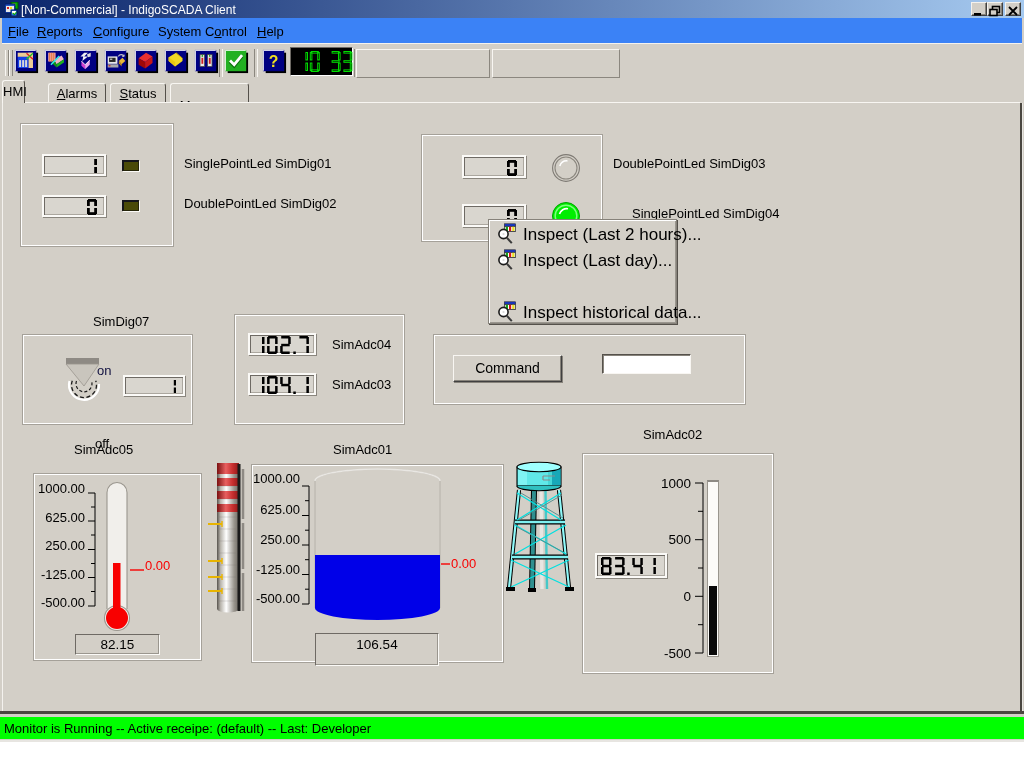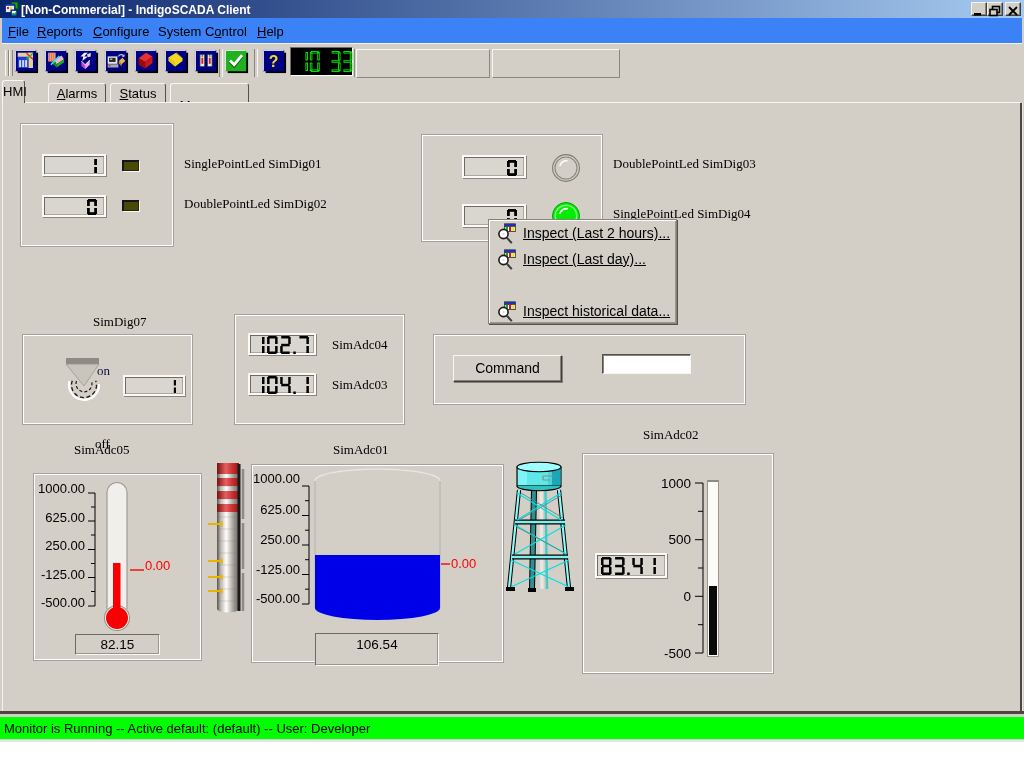--- a/index.html
+++ b/index.html
@@ -1,36 +1,36 @@
 <!DOCTYPE html>
 <html><head><meta charset="utf-8">
 <style>
 html,body{margin:0;padding:0;}
 body{width:1024px;height:768px;background:#ffffff;font-family:"Liberation Sans",sans-serif;overflow:hidden;position:relative;}
 .abs{position:absolute;}
 #win{position:absolute;left:0;top:0;width:1024px;height:742px;background:#D3CFC7;}
 #title{position:absolute;left:0px;top:0px;width:1024px;height:18px;background:linear-gradient(to right,#0A246A,#A6CAF0);}
-#title .txt{position:absolute;left:21px;top:3px;color:#fff;font-size:12px;font-weight:bold;white-space:nowrap;}
+#title .txt{position:absolute;left:21px;top:3px;color:#fff;font-size:12px;font-weight:normal;white-space:nowrap;}
 .wbtn{position:absolute;top:2px;width:16px;height:14px;background:#D3CFC7;border-top:1px solid #F4F2EE;border-left:1px solid #F4F2EE;border-right:1px solid #404040;border-bottom:1px solid #404040;box-shadow:inset -1px -1px 0 #87837B;box-sizing:border-box;}
 #menubar{position:absolute;left:2px;top:18px;width:1020px;height:25px;background:#3b82f6;}
 .mi{position:absolute;top:6px;font-size:13px;color:#000;white-space:nowrap;}
 #toolbar{position:absolute;left:2px;top:43px;width:1020px;height:37px;background:#D3CFC7;border-top:1px solid #F4F2EE;}
 .tbtn{position:absolute;top:5px;width:25px;height:25px;}
 .tsep{position:absolute;top:5px;width:2px;height:28px;border-left:1px solid #8B877F;border-right:1px solid #F8F6F2;}
 #tabs{position:absolute;left:2px;top:80px;width:1020px;height:23px;}
 .tab{position:absolute;background:#D3CFC7;border-top:1px solid #F8F6F2;border-left:1px solid #F8F6F2;border-right:1px solid #55514B;border-radius:3px 3px 0 0;box-sizing:border-box;text-align:center;font-size:13px;color:#000;}
 #client{position:absolute;left:2px;top:103px;width:1018px;height:609px;background:#D3CFC7;}
 .panel{position:absolute;background:#D3CFC7;border:1px solid #A5A199;box-shadow:inset 1px 1px 0 #FFFFFF,inset -1px -1px 0 #FFFFFF;}
 .disp{position:absolute;background:#D9D6CF;border:2px solid #FBFAF7;box-shadow:1px 1px 0 #8A867E,inset 1px 1px 0 #6E6A64,inset -1px -1px 0 #ABA79F;box-sizing:border-box;}
-.lbl{position:absolute;font-size:13px;color:#000;white-space:nowrap;font-family:Liberation Serif, serif;}
+.lbl{position:absolute;font-size:13px;color:#000;white-space:nowrap;}
 .led{position:absolute;width:17px;height:11px;background:#4A4A08;border-top:2px solid #14141C;border-left:2px solid #14141C;border-right:1px solid #26260A;border-bottom:1px solid #26260A;box-shadow:1px 1px 0 #FBFAF7;box-sizing:border-box;}
 .vbox{position:absolute;background:#D3CFC7;border-top:1px solid #6E6A64;border-left:1px solid #6E6A64;border-right:1px solid #FBFAF7;border-bottom:1px solid #FBFAF7;box-shadow:inset -1px -1px 0 #9A968E;box-sizing:border-box;text-align:center;font-size:13.5px;color:#000;}
 #popup{position:absolute;left:488px;top:219px;width:189px;height:105px;background:#D3CFC7;border:1px solid #86827A;box-shadow:inset 1px 1px 0 #FFFFFF,inset -1px -1px 0 #9A968E,1px 1px 0 #55514B;box-sizing:border-box;z-index:50;}
 .pitem{position:absolute;left:3px;width:180px;height:26px;}
-.pitem .tx{position:absolute;left:31px;top:2px;font-size:14px;color:#000;white-space:nowrap;text-decoration:underline;}
+.pitem .tx{position:absolute;left:31px;top:2px;font-size:17px;color:#000;white-space:nowrap;}
 #status{position:absolute;left:0px;top:717px;width:1024px;height:22px;background:#00FF00;}
 #status .tx{position:absolute;left:4px;top:4px;font-size:13px;color:#000;white-space:nowrap;}
 .seg{position:absolute;}
 </style></head>
 <body>
 <div id="win"></div>
 <div id="title">
   <svg class="abs" style="left:5px;top:2px" width="16" height="14" viewBox="0 0 16 14">
       <rect x="6" y="0" width="7" height="7" fill="#00B000" stroke="#005000" stroke-width="1"></rect>
       <rect x="7.5" y="1.5" width="3" height="2" fill="#F0F000"></rect>
@@ -250,21 +250,21 @@
         <rect x="0.0" y="9.0" width="2.8" height="6.0" fill="#000"></rect>
         <rect x="0.0" y="1.0" width="2.8" height="6.0" fill="#000"></rect>
       </svg>
     </span>
   </div>
 <svg class="abs" style="left:551px;top:201px" width="30" height="30" viewBox="0 0 30 30">
     <circle cx="15" cy="15" r="13.5" fill="#00EE00" stroke="#00A000" stroke-width="1"></circle>
     <circle cx="15" cy="15" r="10.8" fill="none" stroke="#7FFF7F" stroke-width="1.4"></circle>
     <path d="M8.5 13 A 7.5 7.5 0 0 1 17 7.7" stroke="#fff" stroke-width="1.6" fill="none"></path>
   </svg>
-<div class="lbl" style="left:613px;top:206px;">SinglePointLed SimDig04</div>
+<div class="lbl" style="left:632px;top:206px;">SinglePointLed SimDig04</div>
 
 <div id="popup">
   <div class="pitem" style="top:3px">
       <svg class="abs" style="left:3px;top:0px" width="24" height="22" viewBox="0 0 24 22">
         <rect x="9.7" y="3.2" width="10.6" height="5.4" fill="#FFFFFF" stroke="#25252a" stroke-width="0.8"></rect>
         <rect x="9.4" y="0.8" width="11.2" height="2.4" fill="#1838C8" stroke="#25252a" stroke-width="0.6"></rect>
         <rect x="10.8" y="3.8" width="2.2" height="4.2" fill="#18A018"></rect>
         <rect x="14" y="3.8" width="2.2" height="4.2" fill="#D81818"></rect>
         <rect x="17.2" y="3.8" width="2.2" height="4.2" fill="#E8E020"></rect>
         <circle cx="8.5" cy="11" r="4.6" fill="#fff" stroke="#1A1A1A" stroke-width="1.6"></circle>
@@ -494,14 +494,14 @@
         <rect x="39.3" y="1.0" width="2.5" height="7.0" fill="#000"></rect>
         <rect x="39.3" y="10.0" width="2.5" height="7.0" fill="#000"></rect>
         <rect x="31.3" y="1.0" width="2.5" height="7.0" fill="#000"></rect>
         <rect x="32.3" y="7.8" width="8.5" height="2.5" fill="#000"></rect>
         <rect x="52.4" y="1.0" width="2.5" height="7.0" fill="#000"></rect>
         <rect x="52.4" y="10.0" width="2.5" height="7.0" fill="#000"></rect>
       </svg>
     </span>
   </div>
 <div id="status">
-    <span class="tx">Monitor is Running -- Active default: (default) -- User: Developer</span>
+    <span class="tx">Monitor is Running -- Active receipe: (default) -- Last: Developer</span>
   </div>
 
 </body></html>

